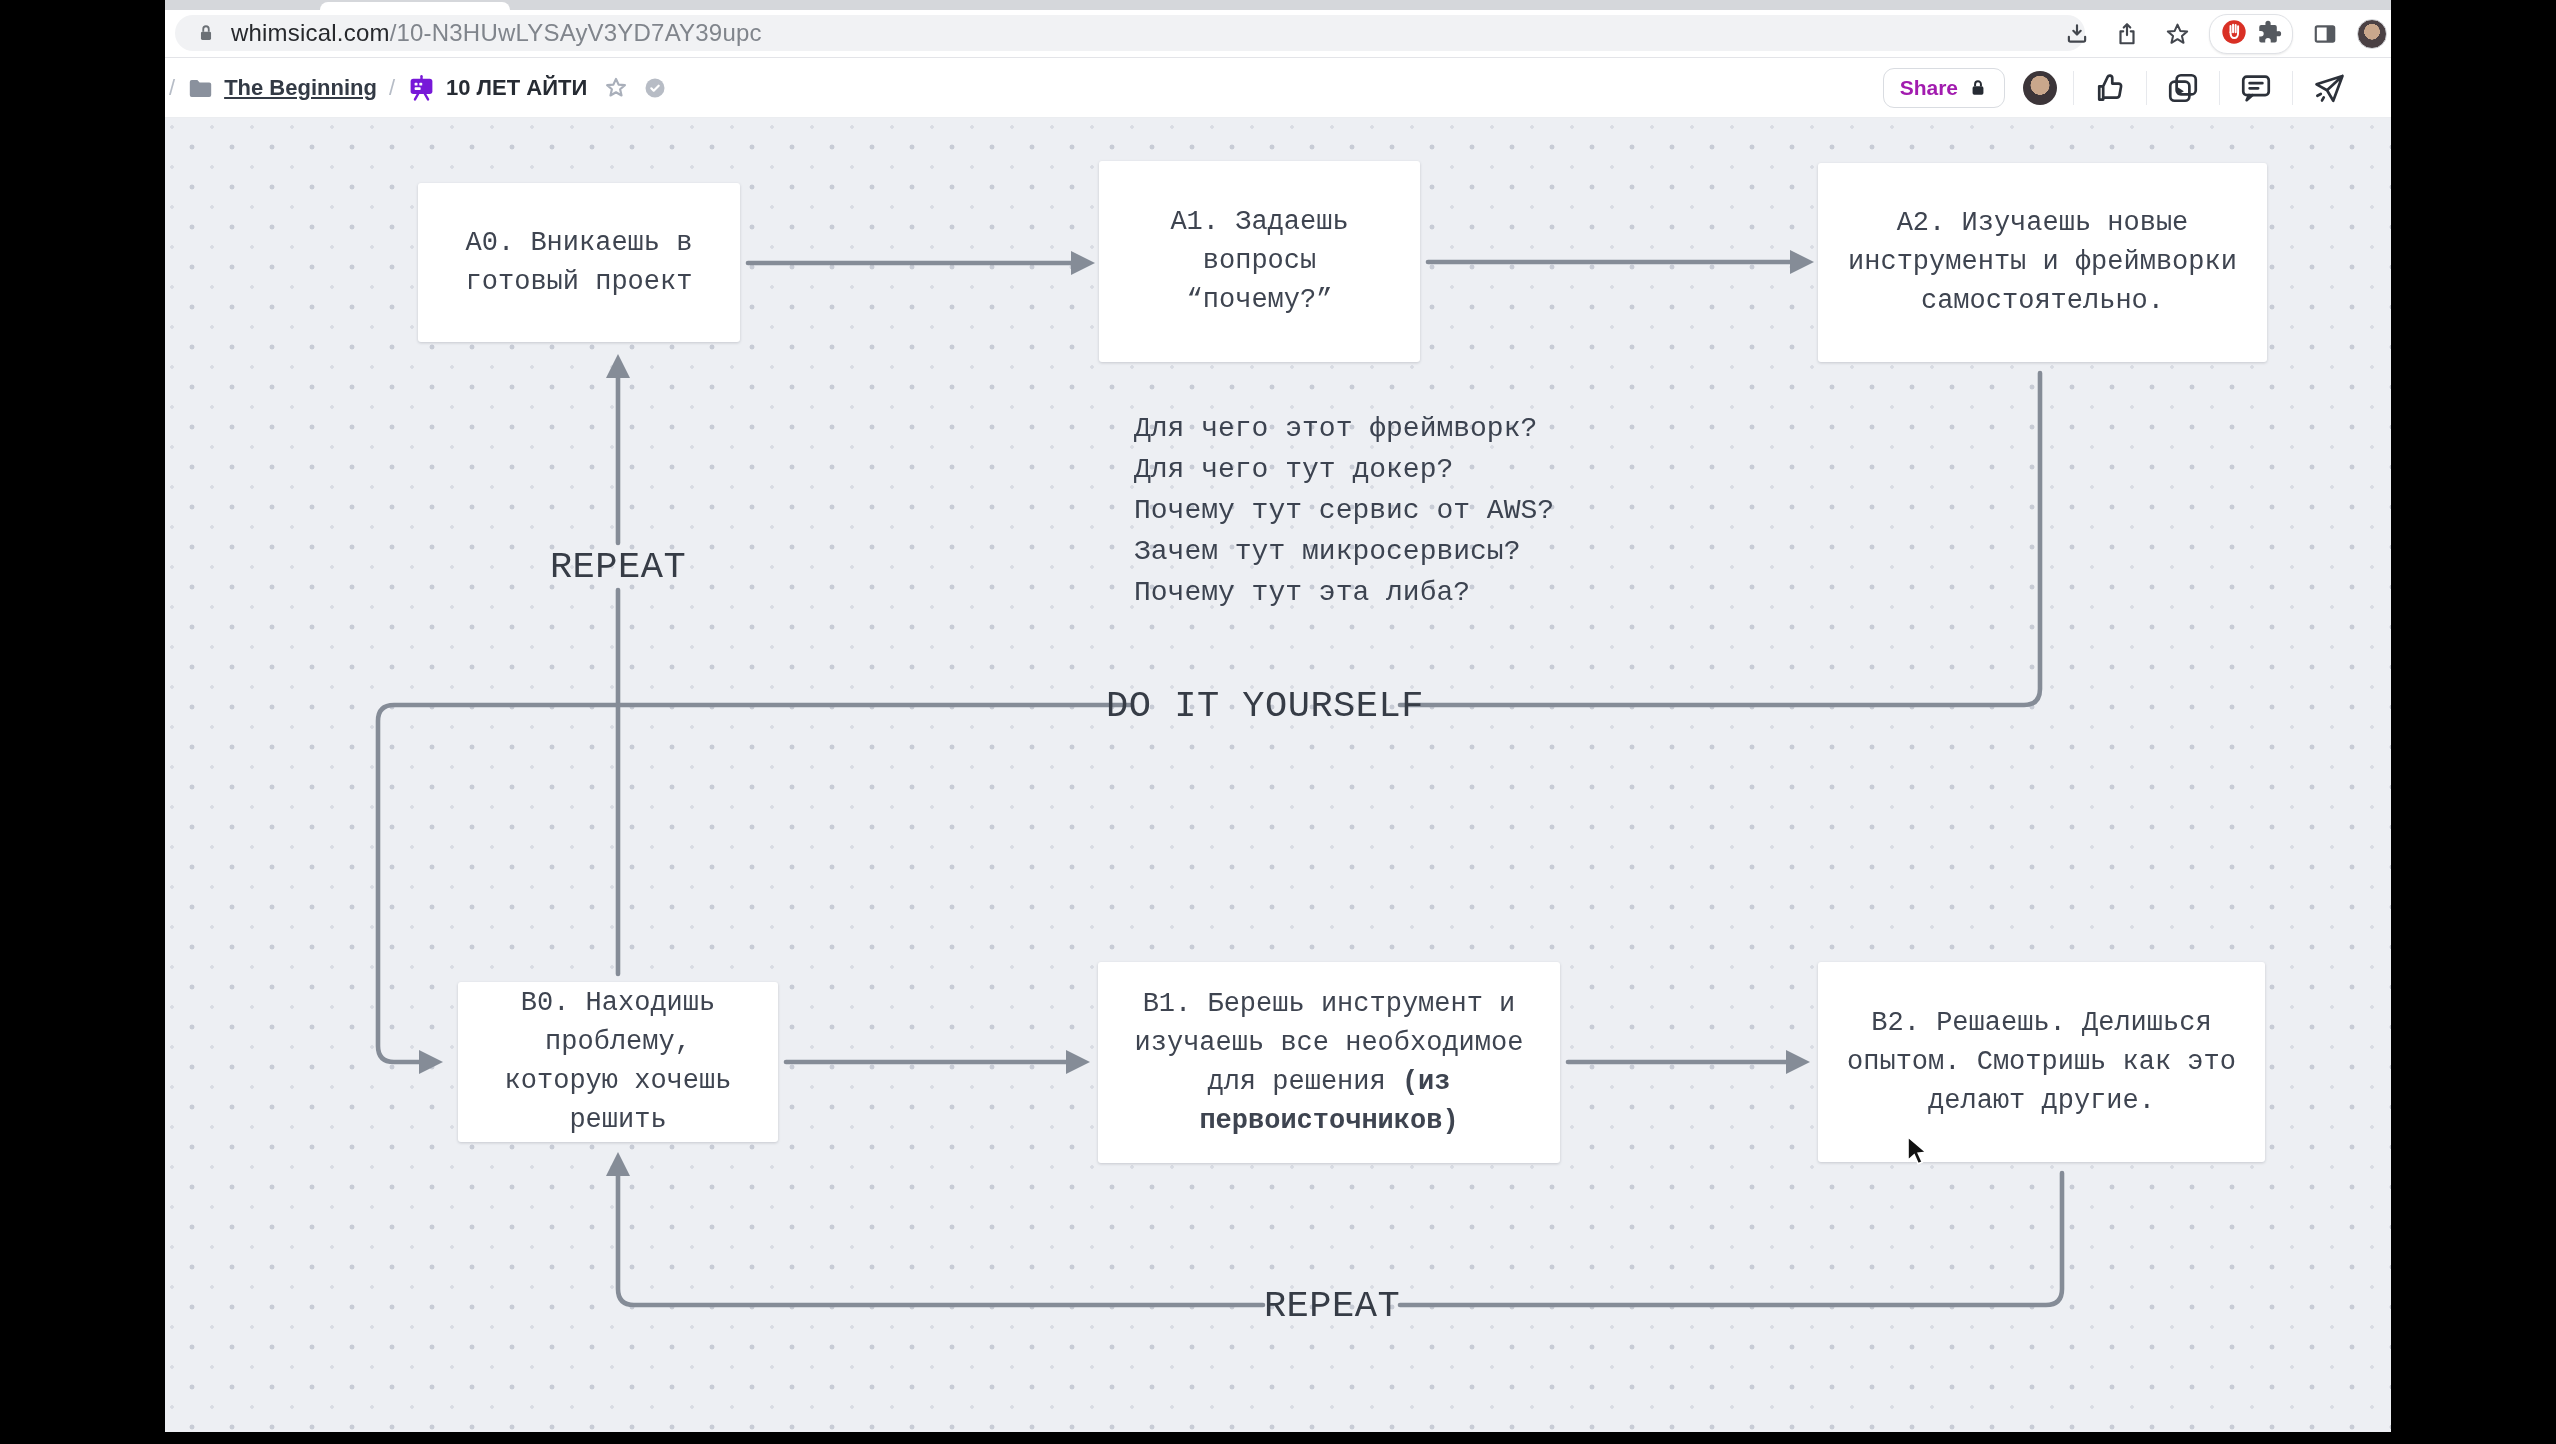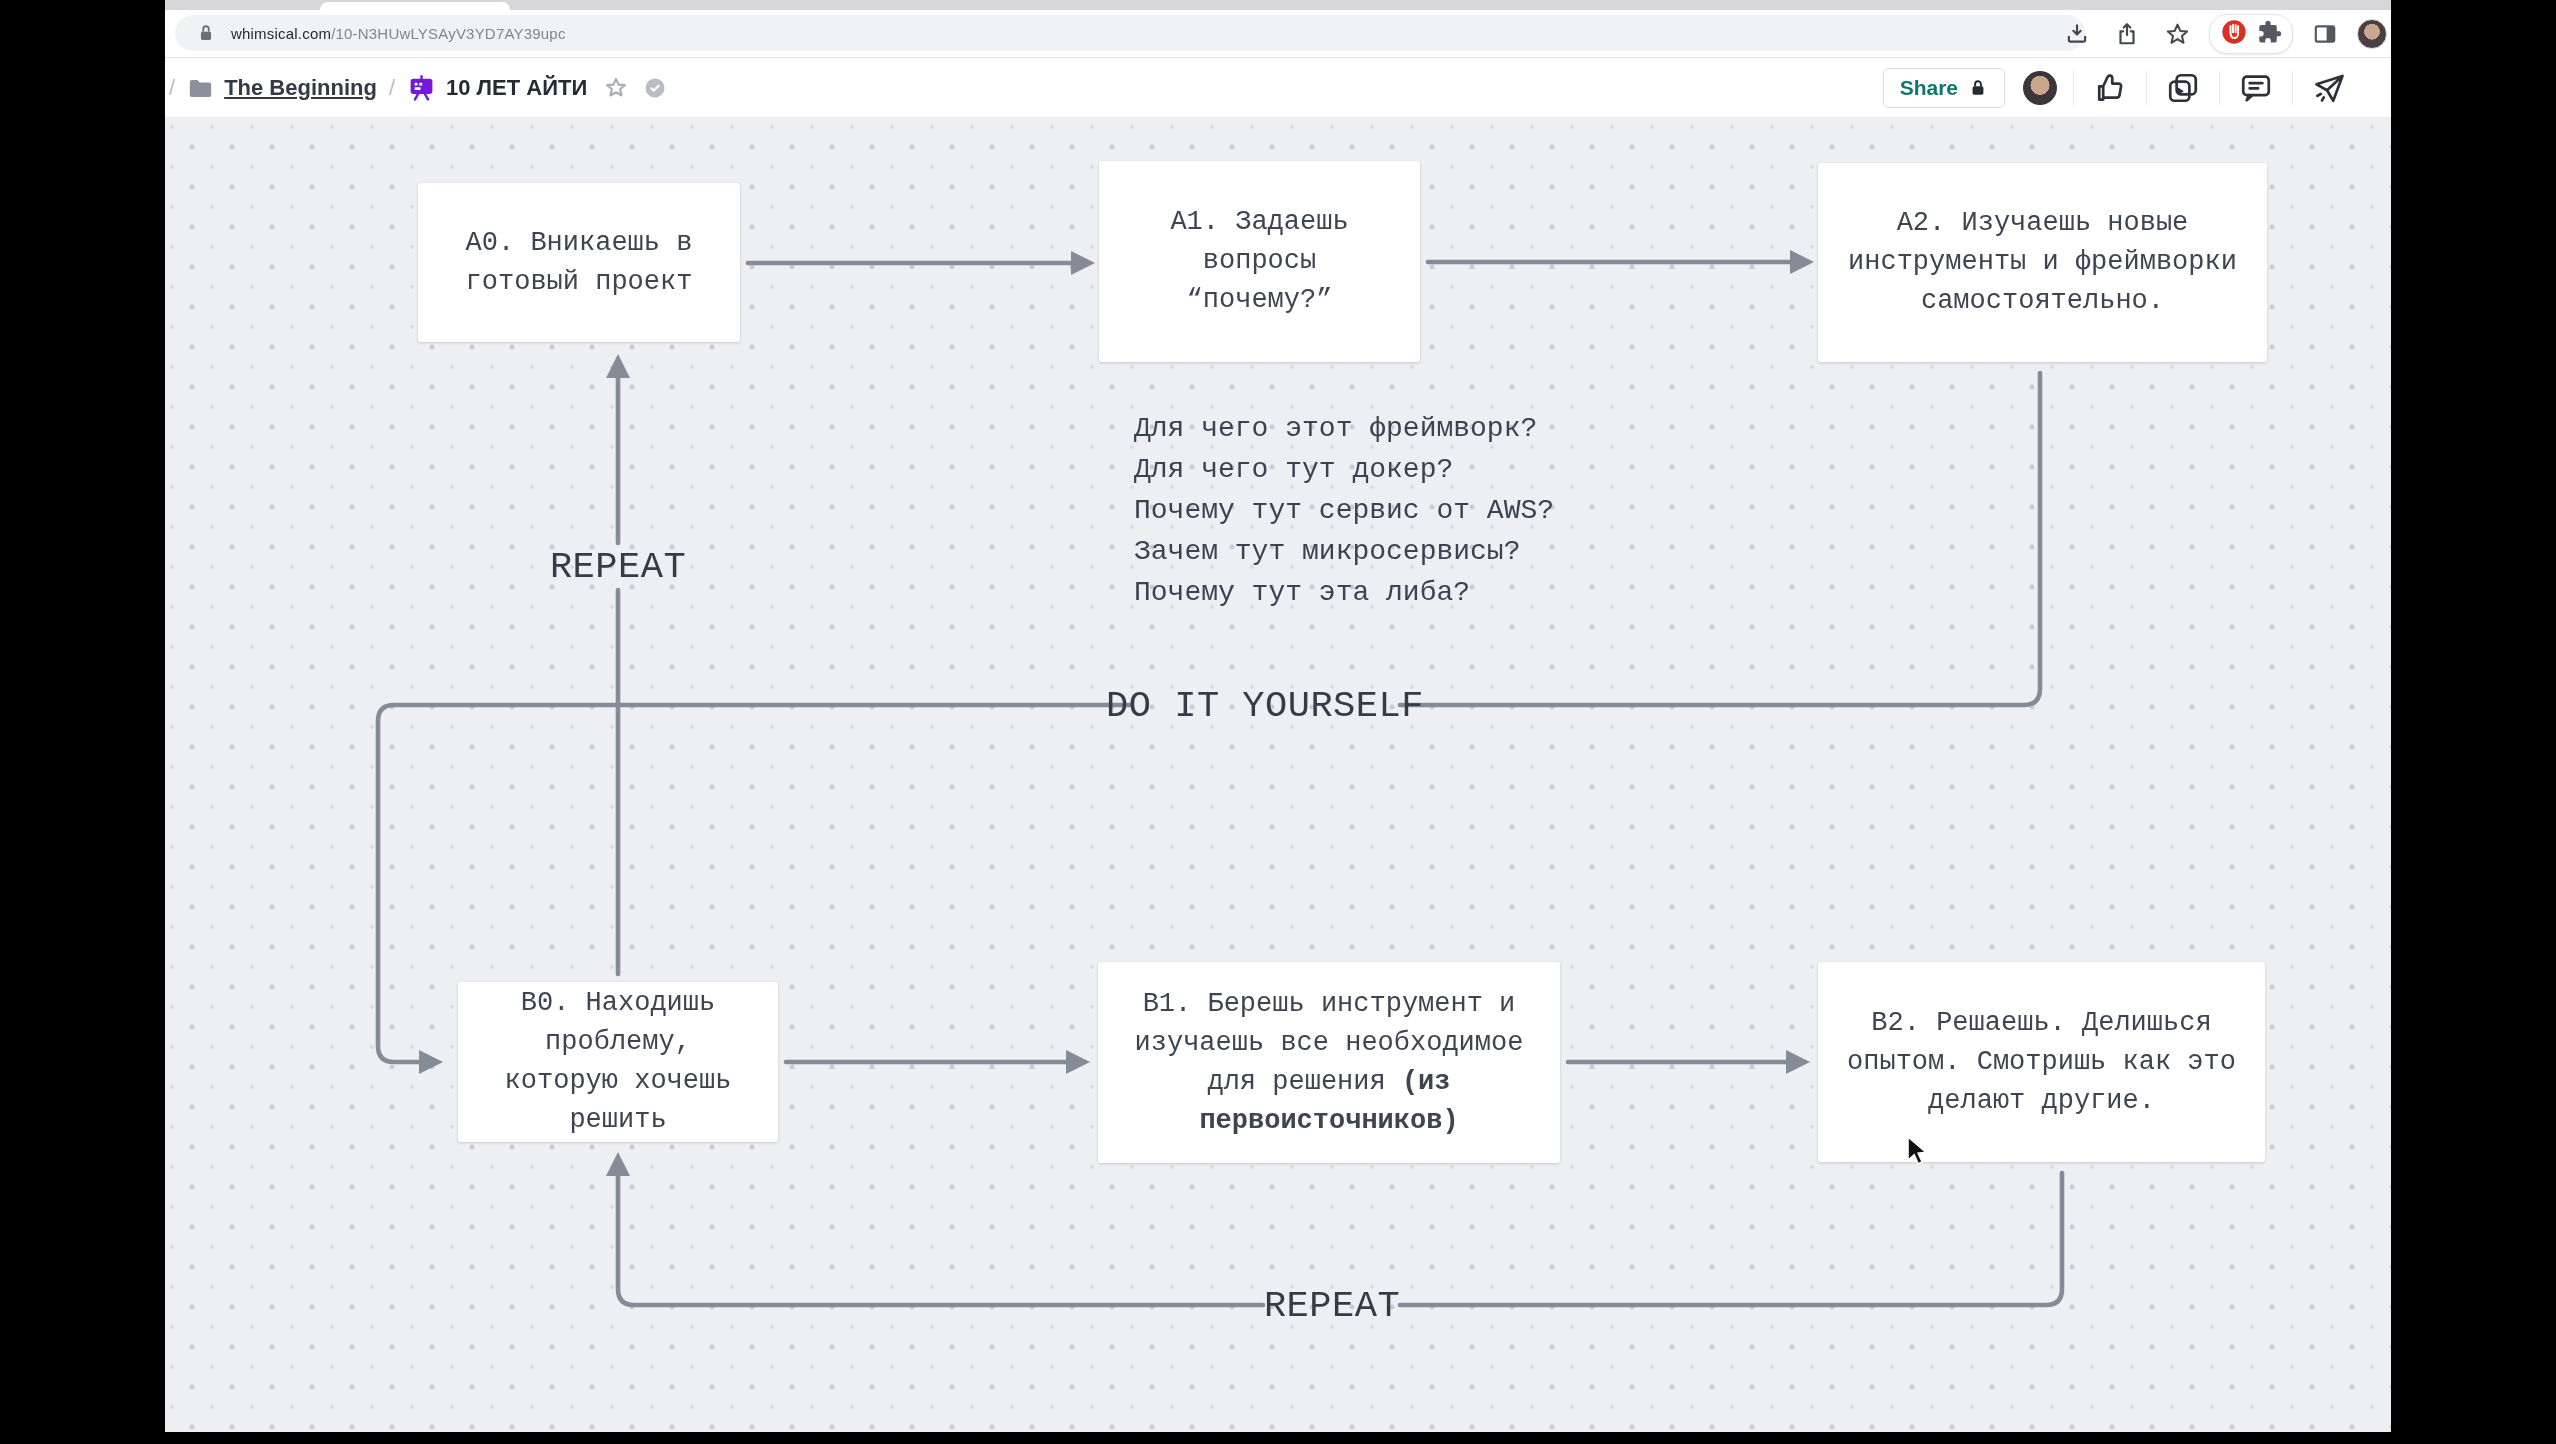--- a/index.html
+++ b/index.html
@@ -11,36 +11,36 @@
   #window { position:absolute; left:165px; top:0; width:2226px; height:1432px; background:#fff; }
 
   
   #tabstrip { position:absolute; left:0; top:0; width:100%; height:10px; background:#d5d7db; }
   #active-tab { position:absolute; left:155px; top:2px; width:190px; height:8px; background:#fff; border-radius:9px 9px 0 0; }
 
   
   #addr-row { position:absolute; left:0; top:10px; width:100%; height:48px; background:#fff; border-bottom:1px solid #e3e4e8; }
   #url-pill { position:absolute; left:10px; top:5px; width:1910px; height:36px; background:#f1f2f4; border-radius:18px; display:flex; align-items:center; }
   #url-pill svg { margin-left:20px; }
-  .url-text { font-size:15px; margin-left:14px; color:#27292d; letter-spacing:.2px; }
+  .url-text { font-size:24px; margin-left:14px; color:#27292d; letter-spacing:.2px; }
   .url-path { color:#80858c; }
   .chrome-actions { position:absolute; right:0; top:0; height:48px; display:flex; align-items:center; gap:14px; padding-right:4px; }
   .chrome-ic { width:36px; height:36px; display:flex; align-items:center; justify-content:center; }
   .ext-pill { display:flex; align-items:center; gap:8px; background:#fff; border:1px solid #e0e2e6; border-radius:18px; padding:3px 10px; box-shadow:0 1px 2px rgba(0,0,0,.08); }
   .avatar { width:30px; height:30px; border-radius:50%;
             background:radial-gradient(circle at 50% 42%, #c9a78c 0 36%, #4a4043 37% 100%); border:1px solid #d0d2d6; }
 
   
   #tool-row { position:absolute; left:0; top:58px; width:100%; height:60px; background:#fff; border-bottom:1px solid #ebedf0; }
   .crumbs { position:absolute; left:2px; top:0; height:60px; display:flex; align-items:center; font-size:22px; color:#3a414c; }
   .crumb-sep { color:#b6bcc6; margin:0 12px; font-size:22px; }
   .crumb-label { font-weight:bold; color:#333a45; margin-left:10px;text-decoration:underline; }
   .board-title { font-weight:bold; color:#262b33; margin-left:10px; }
   .tool-right { position:absolute; right:42px; top:0; height:60px; display:flex; align-items:center; }
-  .share-btn { display:flex; align-items:center; gap:10px; border:1px solid #d9dce1; border-radius:6px; height:40px; padding:0 16px; background:#fff; font-size:21px; font-weight:bold; color:#0f766e; }
+  .share-btn { display:flex; align-items:center; gap:10px; border:1px solid #d9dce1; border-radius:11px; height:40px; padding:0 16px; background:#fff; font-size:21px; font-weight:bold; color:#a21caf; }
   .tool-div { width:1px; height:34px; background:#e7e9ed; margin:0 16px; }
   .tool-ic { width:40px; height:40px; display:flex; align-items:center; justify-content:center; }
   .avatar2 { width:34px; height:34px; border-radius:50%; margin-left:18px;
              background:radial-gradient(circle at 50% 42%, #c9a78c 0 36%, #3c3539 37% 100%); }
 
   
   #canvas { position:absolute; left:0; top:118px; width:2226px; height:1314px;
             background-color:#edeff3;
             background-image:
               radial-gradient(circle, rgba(168,174,188,.55) 2.1px, transparent 2.8px),

